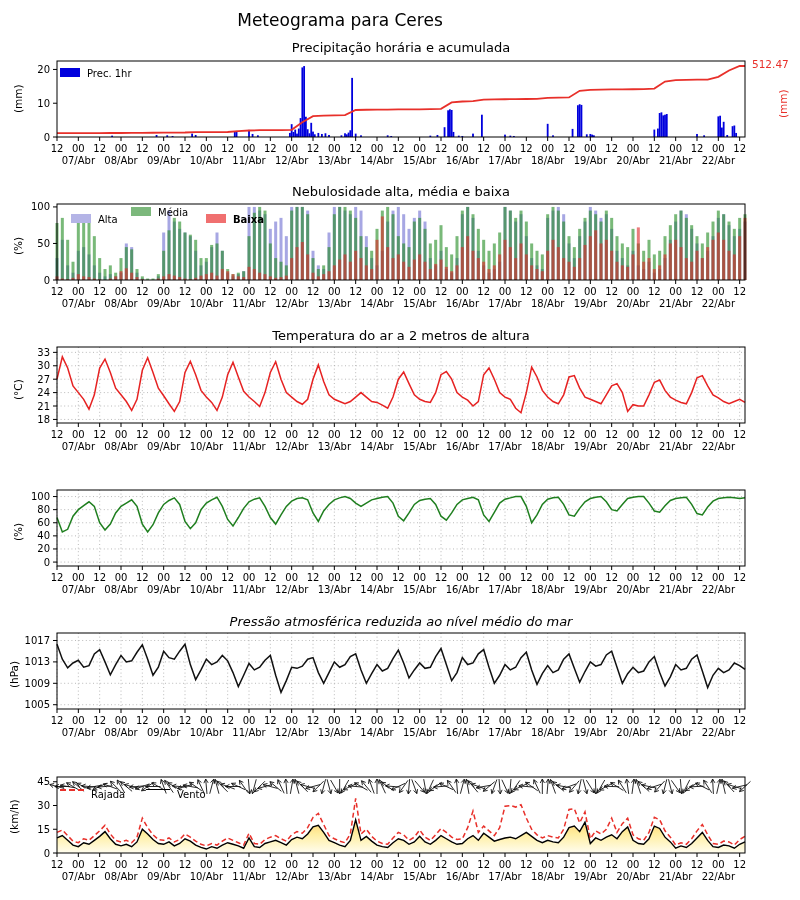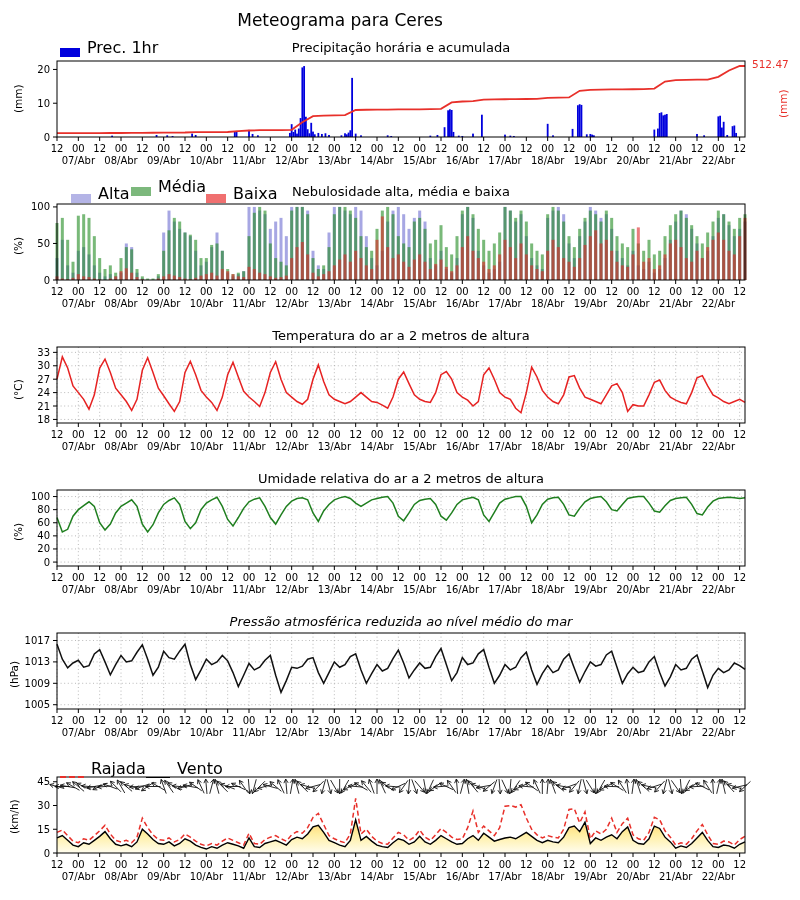--- a/index.html
+++ b/index.html
@@ -3,21 +3,21 @@
 <meta charset="utf-8">
 <style>
   html,body{margin:0;padding:0;background:#fff;}
   #stage{position:relative;width:800px;height:900px;background:#fff;
          font-family:"DejaVu Sans","Liberation Sans",sans-serif;color:#000;overflow:hidden;}
   #plot{position:absolute;left:0;top:0;}
   .overlay{position:absolute;white-space:nowrap;}
   #main-title{left:0;top:10px;width:680px;text-align:center;font-size:17px;}
   .ptitle{left:57px;width:688px;text-align:center;font-size:13px;}
   .ylab{font-size:10.5px;transform:rotate(-90deg);transform-origin:0 0;}
-  .legend-item{display:flex;align-items:flex-end;font-size:16px;}
+  .legend-item{display:flex;align-items:flex-start;font-size:10px;margin-top:30px;}
   .patch{display:inline-block;width:20px;height:9px;margin-right:7px;}
   .dashline{display:inline-block;width:24px;height:0;border-top:2px dashed #e8302a;margin-right:7px;}
   .solidline{display:inline-block;width:24px;height:0;border-top:1.6px solid #000;margin-right:7px;}
   .redtxt{color:#e8302a;}
 </style>
 </head>
 <body>
 
 <div id="stage">
   <svg id="plot" width="800" height="900">
@@ -1582,31 +1582,30 @@
   <div class="overlay ylab redtxt" style="left:777px;top:118px;">(mm)</div>
 
   <div class="overlay legend-item" style="left:63px;top:184px;padding-left:8px;">
     <span class="patch" style="background: rgb(180, 180, 230);"></span>
     <span>Alta</span>
   </div>
   <div class="overlay legend-item" style="left:131px;top:177px;">
     <span class="patch" style="background: rgb(124, 184, 124);"></span>
     <span>Média</span>
   </div>
-  <div class="overlay legend-item" style="left:206px;top:184px;">
+  <div class="overlay legend-item" style="left:206px;top:184px;font-weight:bold;">
     <span class="patch" style="background: rgb(240, 112, 112);"></span>
     <span>Baixa</span>
   </div>
   <div class="overlay ptitle" style="top:184px;text-align:center;">Nebulosidade alta, média e baixa</div>
   <div class="overlay ylab" style="left:12px;top:255px;">(%)</div>
 
   <div class="overlay ptitle" style="top:328px;">Temperatura do ar a 2 metros de altura</div>
   <div class="overlay ylab" style="left:12px;top:400px;">(°C)</div>
 
-  <div class="overlay ptitle" style="top:471px;">Umidade relativa do ar a 2 metros de altura</div>
   <div class="overlay ylab" style="left:12px;top:541px;">(%)</div>
 
   <div class="overlay ptitle" style="top:614px;font-style:italic;">Pressão atmosférica reduzida ao nível médio do mar</div>
   <div class="overlay ylab" style="left:8px;top:688px;">(hPa)</div>
 
   <div class="overlay legend-item" style="left:60px;top:759px;">
     <span class="dashline"></span>
     <span>Rajada</span>
   </div>
   <div class="overlay legend-item" style="left:146px;top:759px;">

